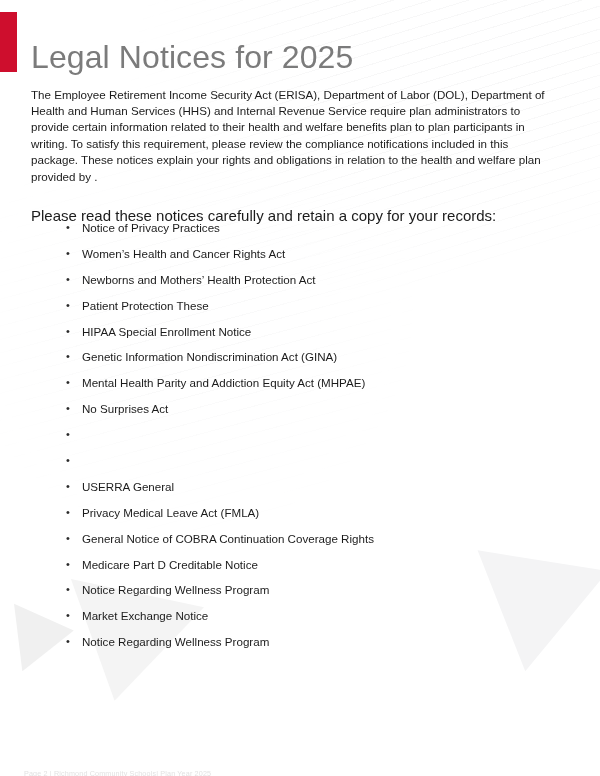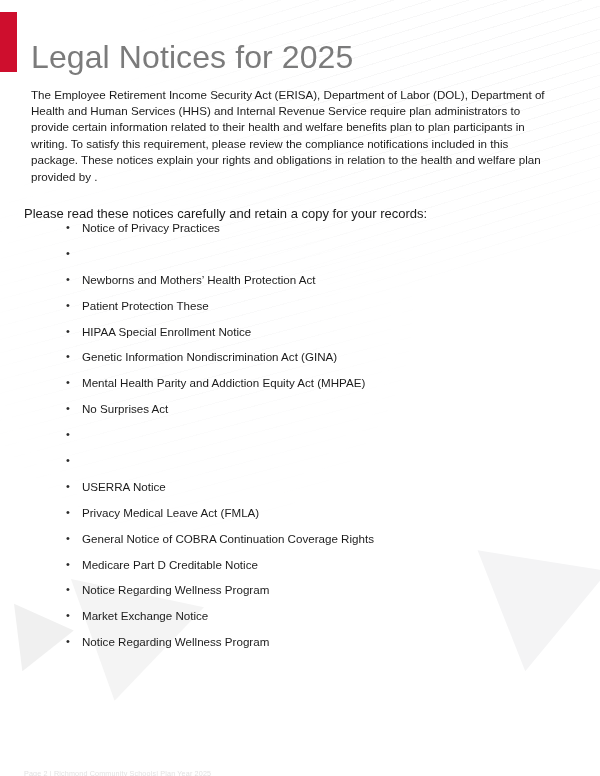--- a/index.html
+++ b/index.html
@@ -138,24 +138,24 @@
     top: 75px;
     width: 515px;
     font-size: 11.6px;
     line-height: 16.4px;
     color: #1b1b1b;
     text-align: left;
   }
 
   .lead-in {
     position: absolute;
-    left: 24px;
+    left: 31px;
     top: 193px;
     width: 520px;
-    font-size: 13px;
+    font-size: 15px;
     line-height: 16px;
     color: #1b1b1b;
   }
 
   .notice-list {
     position: absolute;
     left: 63px;
     top: 215px;
     width: 510px;
     margin: 0;
@@ -231,20 +231,21 @@
 
     <p class="lead-in">Please read these notices carefully and retain a copy for your records:</p>
 
     <ul class="notice-list">
       <li class="notice-item">
         <span class="bullet">•</span>
         <span>Notice of Privacy Practices</span>
       </li>
       <li class="notice-item">
         <span class="bullet">•</span>
+        <span>Women’s Health and Cancer Rights Act</span>
       </li>
       <li class="notice-item">
         <span class="bullet">•</span>
         <span>Newborns and Mothers’ Health Protection Act</span>
       </li>
       <li class="notice-item">
         <span class="bullet">•</span>
         <span>Patient Protection These</span>
       </li>
       <li class="notice-item">
@@ -264,21 +265,21 @@
         <span>No Surprises Act</span>
       </li>
       <li class="notice-item">
         <span class="bullet">•</span>
       </li>
       <li class="notice-item">
         <span class="bullet">•</span>
       </li>
       <li class="notice-item">
         <span class="bullet">•</span>
-        <span>USERRA Notice</span>
+        <span>USERRA General</span>
       </li>
       <li class="notice-item">
         <span class="bullet">•</span>
         <span>Privacy Medical Leave Act (FMLA)</span>
       </li>
       <li class="notice-item">
         <span class="bullet">•</span>
         <span>General Notice of COBRA Continuation Coverage Rights</span>
       </li>
       <li class="notice-item">

